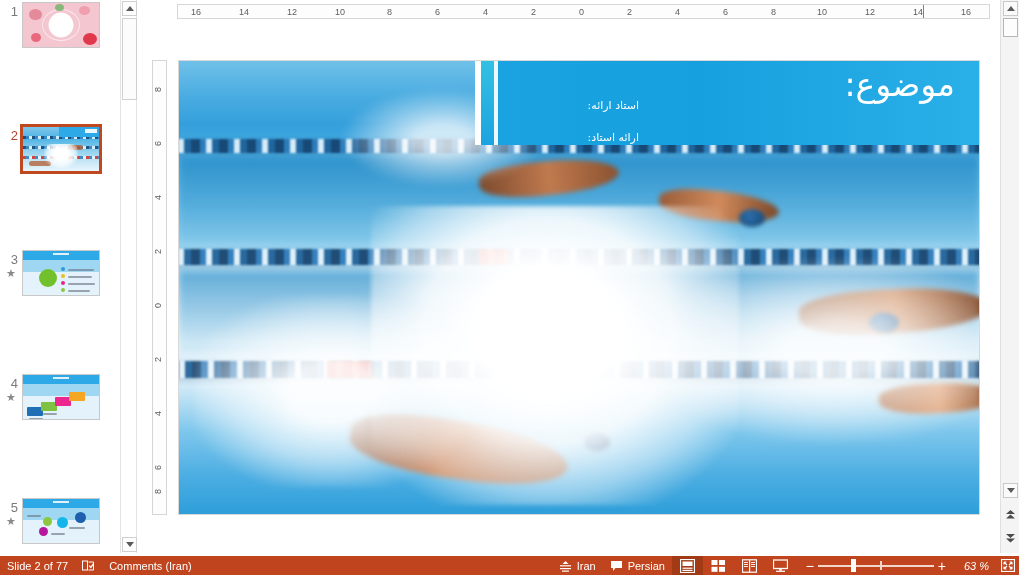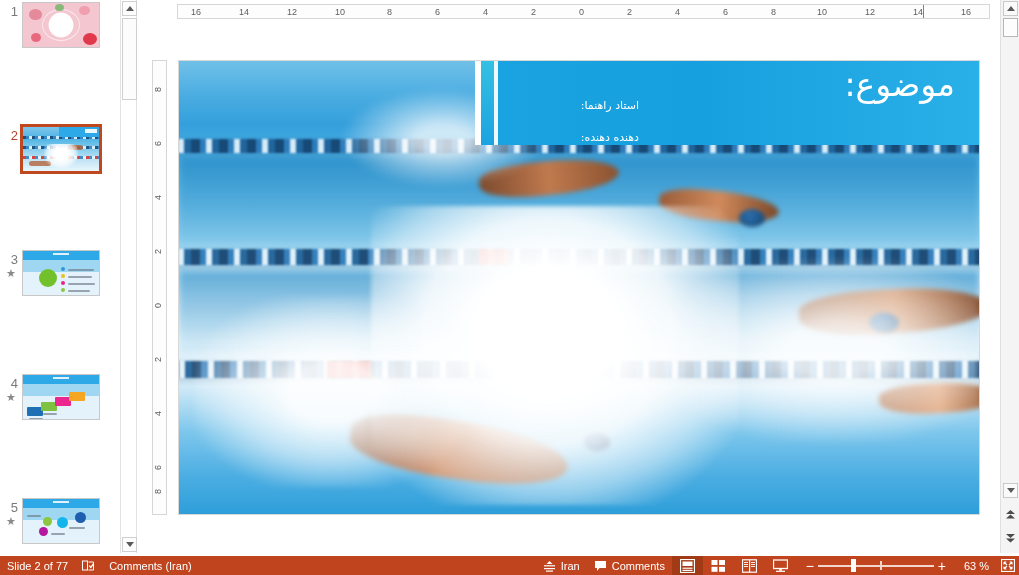--- a/index.html
+++ b/index.html
@@ -254,21 +254,21 @@
   .viewbtn {
     width:31px; height:19px; display:flex; align-items:center; justify-content:center;
   }
   .viewbtn.active { background:#a33a16; }
   .zoom-wrap { display:flex; align-items:center; gap:0; padding:0 6px; }
   .zoom-track { position:relative; width:116px; height:19px; }
   .zoom-line { position:absolute; left:0; right:0; top:9px; height:2px; background:#f2d6cb; }
   .zoom-mid { position:absolute; left:62px; top:5px; width:2px; height:9px; background:#f2d6cb; }
   .zoom-handle { position:absolute; left:33px; top:3px; width:5px; height:13px; background:#ffffff; }
   .zoom-sign { width:16px; text-align:center; font-size:14px; line-height:14px; }
-  .zoom-pct { padding:0 8px; min-width:40px; text-align:center; }
+  .zoom-pct { padding:0 8px; min-width:40px; text-align:center;font-style:italic; }
   .fit-btn { width:22px; height:19px; display:flex; align-items:center; justify-content:center; }
 
   svg { display:block; }
 </style>
 </head>
 <body>
 
 <div id="app">
 
   <div class="thumb-pane">
@@ -436,22 +436,22 @@
       <div class="cap-blue cap3"></div>
 
       <div class="splash-top"></div>
       <div class="splash-b"></div>
       <div class="splash-c"></div>
       <div class="splash-main"></div>
     </div>
 
     <div class="banner">
       <div class="slide-title">موضوع:</div>
-      <div class="slide-sub sub1">استاد راهنما:</div>
-      <div class="slide-sub sub2">دهنده دهنده:</div>
+      <div class="slide-sub sub1">استاد ارائه:</div>
+      <div class="slide-sub sub2">ارائه استاد:</div>
     </div>
     <div class="banner-accentbox"></div>
     <div class="banner-stripe"></div>
     <div class="banner-stripe2"></div>
   </div>
 
   <div class="vscroll">
     <div class="vs-btn" style="top:1px">
       <span class="tri up"></span>
     </div>
@@ -492,21 +492,21 @@
         <rect x="1" y="5.2" width="11" height="1.2" fill="#fff"></rect>
         <rect x="1" y="8" width="11" height="1.2" fill="#fff"></rect>
         <rect x="3" y="10.5" width="7" height="1.2" fill="#fff"></rect>
       </svg>
       <span>Iran</span>
     </div>
     <div class="st-item btn">
       <svg width="13" height="12" viewBox="0 0 13 12" style="margin-right:5px">
         <path d="M1 1 h11 v7 H5.5 L3 11 V8 H1 Z" fill="#fff"></path>
       </svg>
-      <span>Comments</span>
+      <span>Persian</span>
     </div>
 
     <div class="viewbtn active">
       <svg width="15" height="14" viewBox="0 0 15 14">
         <rect x="0.5" y="0.5" width="14" height="13" fill="none" stroke="#fff" stroke-width="1.2"></rect>
         <rect x="2.5" y="2.5" width="10" height="4.5" fill="#fff"></rect>
         <rect x="2.5" y="8.6" width="10" height="1.2" fill="#fff"></rect>
         <rect x="2.5" y="10.8" width="10" height="1.2" fill="#fff"></rect>
       </svg>
     </div>

